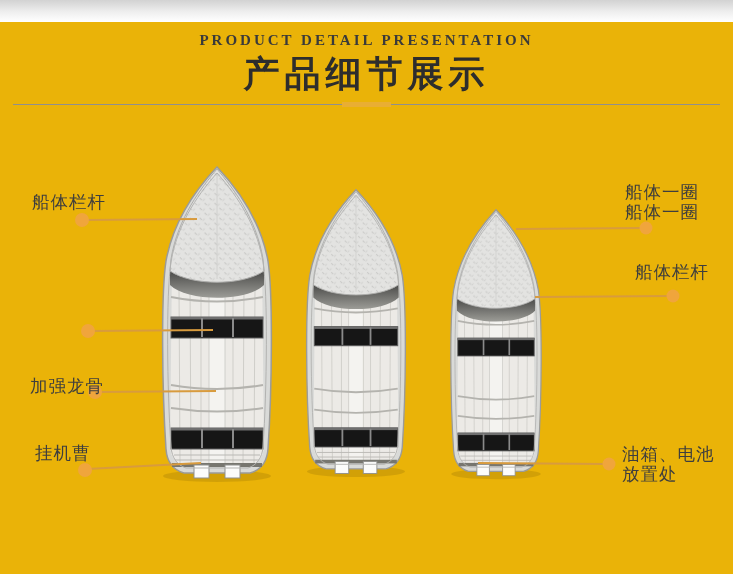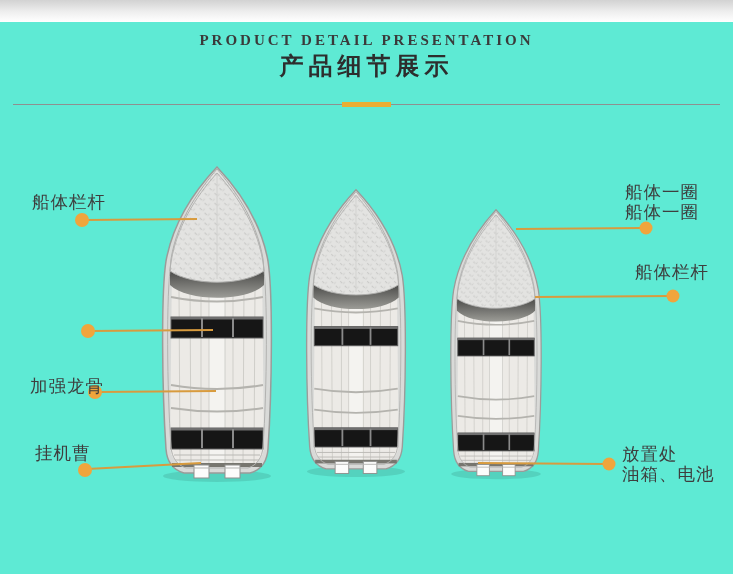--- a/index.html
+++ b/index.html
@@ -1,32 +1,32 @@
 <!DOCTYPE html>
 <html><head>
 <meta charset="utf-8">
 <style>
   html,body{margin:0;padding:0;}
   .page{
-    position:relative;width:733px;height:574px;background:#5eead4;
+    position:relative;width:733px;height:574px;background:#eab308;
     font-family:"Liberation Sans", sans-serif;overflow:hidden;
   }
   .top-gradient{
     position:absolute;left:0;top:0;width:733px;height:22px;
     background:linear-gradient(to bottom,#d2d2d2 0%,#efefef 55%,#ffffff 100%);
   }
   .header{position:absolute;left:0;top:0;width:733px;text-align:center;}
   .header-en{
     position:absolute;left:0;top:32px;width:733px;text-align:center;
     font-family:"Liberation Serif", serif;font-weight:bold;font-size:15px;
     letter-spacing:3px;color:#3a3a3a;
   }
   .header-cn{
     position:absolute;left:0;top:50px;width:733px;text-align:center;
-    font-family:"Liberation Serif", serif;font-weight:bold;font-size:24px;
+    font-family:"Liberation Serif", serif;font-weight:bold;font-size:36px;
     letter-spacing:5px;color:#2d2d2d;
   }
   .divider{
     position:absolute;left:13px;top:104px;width:707px;height:1px;background:#8f8f8f;
   }
   .divider-gold{
     position:absolute;left:342px;top:102px;width:49px;height:5px;background:#e9ae33;
   }
   .boat{position:absolute;}
   .overlay{position:absolute;left:0;top:0;pointer-events:none;}
@@ -149,17 +149,17 @@
   </div>
 
   <div class="callout" style="left:625px;top:182px">
     <span>船体一圈</span>
     <span>船体一圈</span>
   </div>
   <div class="callout" style="left:635px;top:262px">
     <span>船体栏杆</span>
   </div>
   <div class="callout" style="left:622px;top:444px">
+    <span>油箱、电池</span>
     <span>放置处</span>
-    <span>油箱、电池</span>
   </div>
 
 </div>
 
 </body></html>

